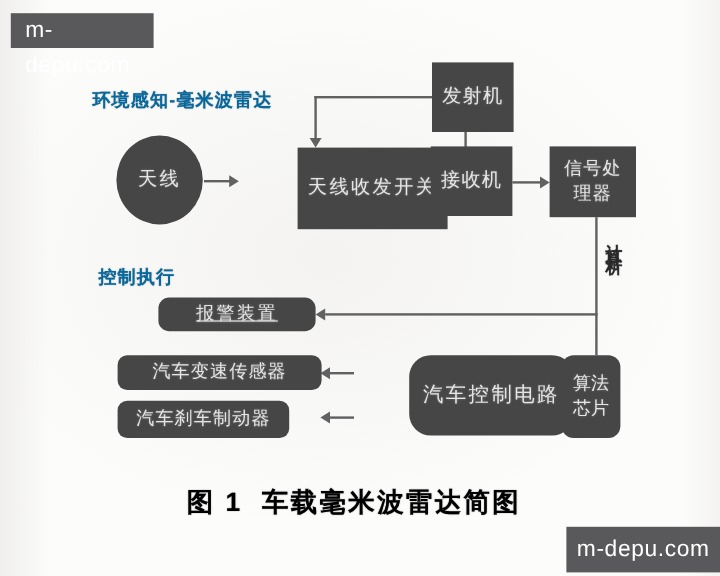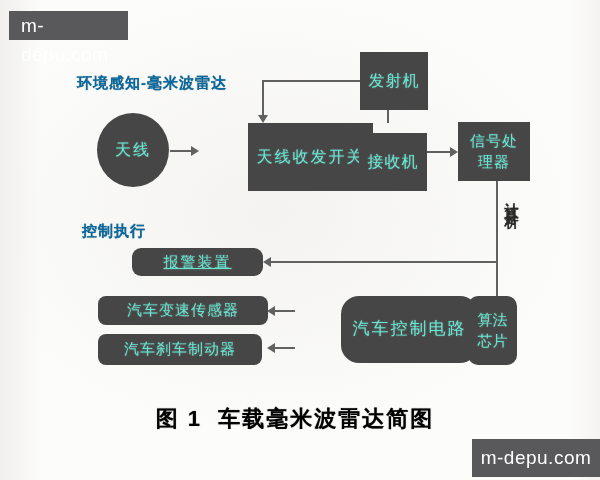--- a/index.html
+++ b/index.html
@@ -19,35 +19,35 @@
     position:absolute;background:#59595b;color:#fff;
     font-size:19px;letter-spacing:0.5px;
   }
   .wm-tl{left:9px;top:11px;width:119px;height:29px;line-height:29px;padding-left:12px;box-sizing:border-box;}
   .wm-br{left:472px;top:439px;width:128px;height:38px;line-height:38px;text-align:center;}
   .sec-label{
     position:absolute;font-size:15px;font-weight:bold;color:#0369a1;
     letter-spacing:1px;text-shadow:0 0 1px rgba(60,60,60,0.6);white-space:nowrap;
   }
   .node{
-    position:absolute;background:#464646;color:#5eead4;
+    position:absolute;background:#464646;color:#e5e5e5;
     display:flex;align-items:center;justify-content:center;text-align:center;
     text-shadow:0 0 2px rgba(150,150,150,0.7);
     box-sizing:border-box;
   }
   .node .wrap{display:inline-block;line-height:1.35;}
   .n-antenna{left:97px;top:113px;width:72px;height:74px;border-radius:50%;font-size:16px;letter-spacing:2px;}
   .n-switch{left:200px;top:123px;width:125px;height:68px;font-size:16px;letter-spacing:2px;margin-left:48px;}
   .n-transmitter{left:360px;top:52px;width:68px;height:58px;font-size:16px;letter-spacing:1px;}
-  .n-receiver{left:359px;top:133px;width:68px;height:58px;font-size:16px;letter-spacing:1px;}
+  .n-receiver{left:359px;top:122px;width:68px;height:58px;font-size:16px;letter-spacing:1px;}
   .n-signal{left:458px;top:122px;width:72px;height:59px;font-size:15px;letter-spacing:1px;}
   .n-signal .wrap{width:52px;}
   .n-alarm{left:132px;top:248px;width:131px;height:28px;border-radius:9px;font-size:15px;letter-spacing:2px;text-decoration:underline;}
   .n-speed{left:98px;top:296px;width:170px;height:29px;border-radius:8px;font-size:15px;letter-spacing:1px;}
-  .n-brake{left:98px;top:334px;width:164px;height:31px;border-radius:8px;font-size:15px;letter-spacing:1px;}
+  .n-brake{left:98px;top:334px;width:143px;height:31px;border-radius:8px;font-size:15px;letter-spacing:1px;}
   .n-circuit{left:293px;top:296px;width:137px;height:67px;border-radius:18px;font-size:17px;letter-spacing:2px;margin-left:48px;}
   .n-chip{left:468px;top:296px;width:49px;height:69px;border-radius:10px;font-size:15px;}
   .n-chip .wrap{width:34px;}
   .edge-label{
     position:absolute;left:503px;top:192px;height:80px;
     writing-mode:vertical-rl;text-orientation:upright;
     font-size:14px;font-weight:bold;letter-spacing:4px;color:#2a2a2a;
     text-shadow:0 0 1px rgba(60,60,60,0.5);
   }
   .caption{

